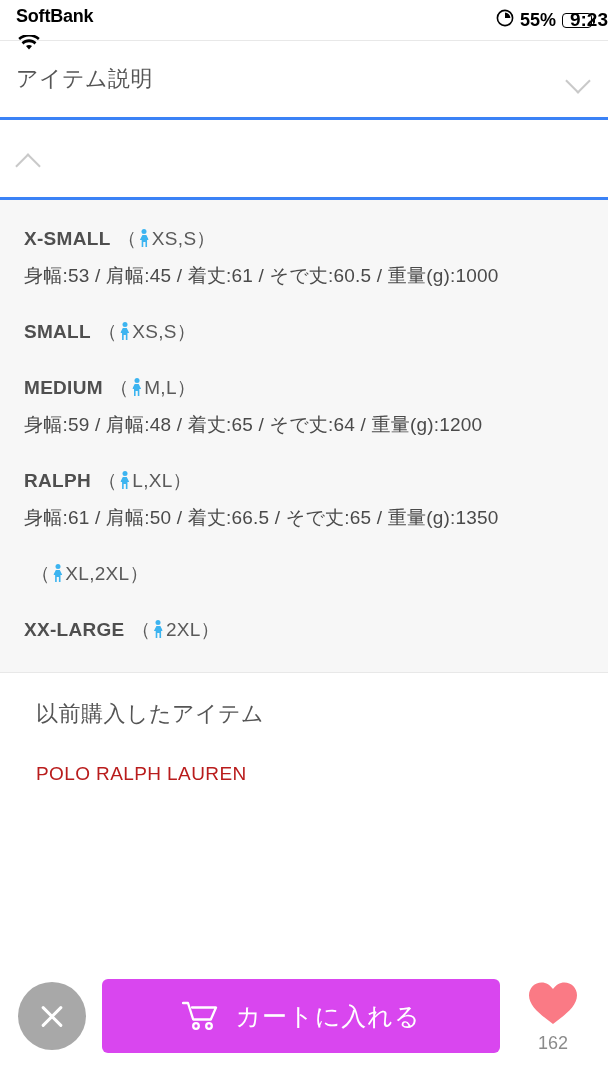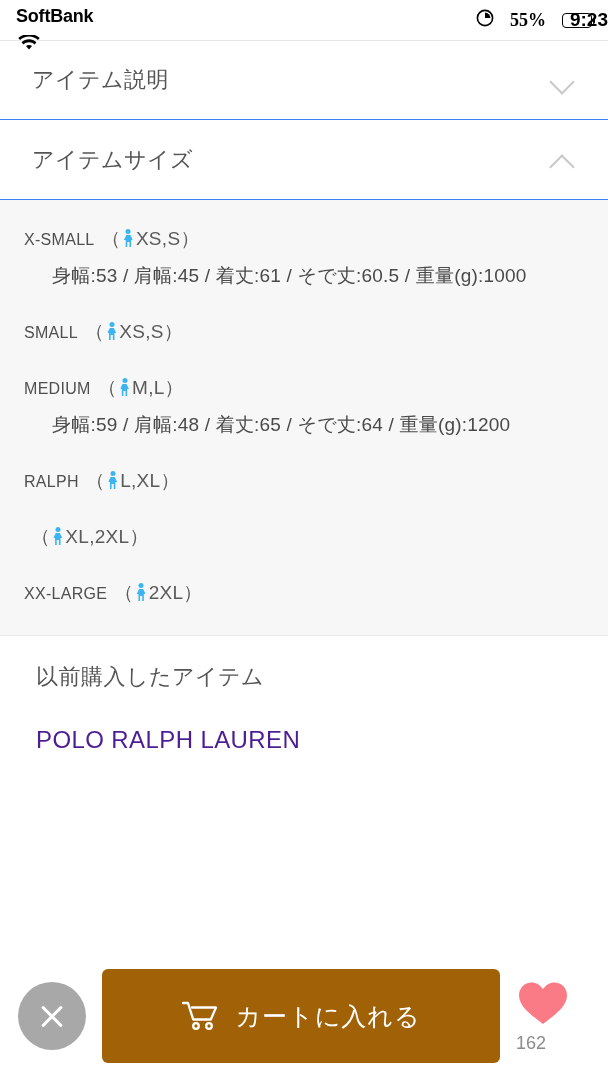--- a/index.html
+++ b/index.html
@@ -58,24 +58,23 @@
     left: 0; right: 0;
     text-align: right;
     font-size: 19px;
     font-weight: bold;
     pointer-events: none;
   }
   .status-right {
     margin-left: auto;
     display: flex;
     align-items: center;
-    gap: 16px;
+    gap: 6px;
     font-size: 18px;
     font-weight: bold;
-    font-family: Liberation Serif, serif;
   }
   .battery {
     width: 30px;
     height: 15px;
     border: 1.8px solid #000;
     border-radius: 4px;
     position: relative;
     box-sizing: border-box;
     padding: 1.6px;
   }
@@ -94,24 +93,24 @@
     background: #000;
     border-radius: 1.5px;
   }
 
   
   .accordion-row {
     height: 80px;
     display: flex;
     align-items: center;
     justify-content: space-between;
-    padding: 0 32px;
+    padding: 0 16px;
     box-sizing: border-box;
     background: #ffffff;
-    border-bottom: 1px solid #3b82f6;
+    border-bottom: 3px solid #3b82f6;
   }
   .accordion-row.first { border-top: 1px solid #e8e8e8; }
   .accordion-title {
     font-size: 22px;
     color: #555555;
     letter-spacing: 0.5px;
   }
   .chev {
     width: 26px;
     height: 26px;
@@ -143,21 +142,21 @@
   .size-block { margin-bottom: 30px; }
   .size-block:last-child { margin-bottom: 6px; }
   .size-head {
     display: flex;
     align-items: baseline;
     font-size: 23px;
     color: #4f4f4f;
     margin-bottom: 11px;
     letter-spacing: 0.3px;
   }
-  .size-name { font-size: 16px; }
+  .size-name { font-size: 19px; font-weight: bold; }
   .size-paren {
     font-size: 19px;
     color: #5a5a5a;
     margin-left: 7px;
     display: flex;
     align-items: baseline;
   }
   .person-icon {
     display: inline-block;
     width: 11px;
@@ -181,38 +180,37 @@
     top: 6px; left: 50%;
     transform: translateX(-50%);
     width: 9px; height: 12px;
     background: #3cb4f0;
     clip-path: polygon(28% 0, 72% 0, 100% 42%, 80% 42%, 80% 100%, 62% 100%, 62% 58%, 38% 58%, 38% 100%, 20% 100%, 20% 42%, 0 42%);
   }
   .size-detail {
     font-size: 19px;
     color: #4a4a4a;
     letter-spacing: 0.2px;
-    margin-left: 28px;
   }
 
   
   .prev-section {
     padding: 26px 24px 0 36px;
     box-sizing: border-box;
     background: #ffffff;
   }
   .prev-title {
     font-size: 22px;
     color: #555555;
     letter-spacing: 0.5px;
   }
   .prev-item-name {
     margin-top: 34px;
-    font-size: 24px;
-    color: #4c1d95;
+    font-size: 19px;
+    color: #b91c1c;
     letter-spacing: 0.4px;
   }
 
   
   .bottom-bar {
     position: absolute;
     left: 0;
     bottom: 0;
     width: 608px;
     height: 128px;
@@ -246,38 +244,39 @@
     width: 28px;
     height: 3px;
     background: #ffffff;
     border-radius: 2px;
   }
   .close-x::before { transform: rotate(45deg); }
   .close-x::after { transform: rotate(-45deg); }
 
   .cart-btn {
     flex: 1 1 auto;
-    height: 94px;
-    background: #a16207;
+    height: 74px;
+    background: #d946ef;
     border-radius: 6px;
     display: flex;
     align-items: center;
     justify-content: center;
     gap: 16px;
     color: #ffffff;
     font-size: 25px;
     letter-spacing: 1px;
   }
   .cart-icon svg { display: block; }
 
   .fav-wrap {
     flex: 0 0 auto;
     width: 74px;
     display: flex;
     flex-direction: column;
+    align-items: center;
     justify-content: center;
     gap: 2px;
   }
   .fav-count {
     font-size: 18px;
     color: #8b8b8b;
   }
 </style>
 </head>
 <body>
@@ -315,21 +314,20 @@
     </span>
   </div>
 </div>
 
 <div class="accordion-row first">
   <span class="accordion-title">アイテム説明</span>
   <span class="chev"></span>
 </div>
 
 <div class="accordion-row">
-  <span class="accordion-title">アイテムサイズ</span>
   <span class="chev up"></span>
 </div>
 
 <div class="size-panel">
 
   <div class="size-block">
     <div class="size-head">
       <span class="size-name">X-SMALL</span>
       <span class="size-paren">
         <span>（</span>
@@ -369,20 +367,21 @@
   <div class="size-block">
     <div class="size-head">
       <span class="size-name">RALPH</span>
       <span class="size-paren">
         <span>（</span>
         <span class="person-icon"></span>
         <span>L,XL</span>
         <span>）</span>
       </span>
     </div>
+    <div class="size-detail">身幅:61 / 肩幅:50 / 着丈:66.5 / そで丈:65 / 重量(g):1350</div>
   </div>
 
   <div class="size-block">
     <div class="size-head">
       <span class="size-paren">
         <span>（</span>
         <span class="person-icon"></span>
         <span>XL,2XL</span>
         <span>）</span>
       </span>

